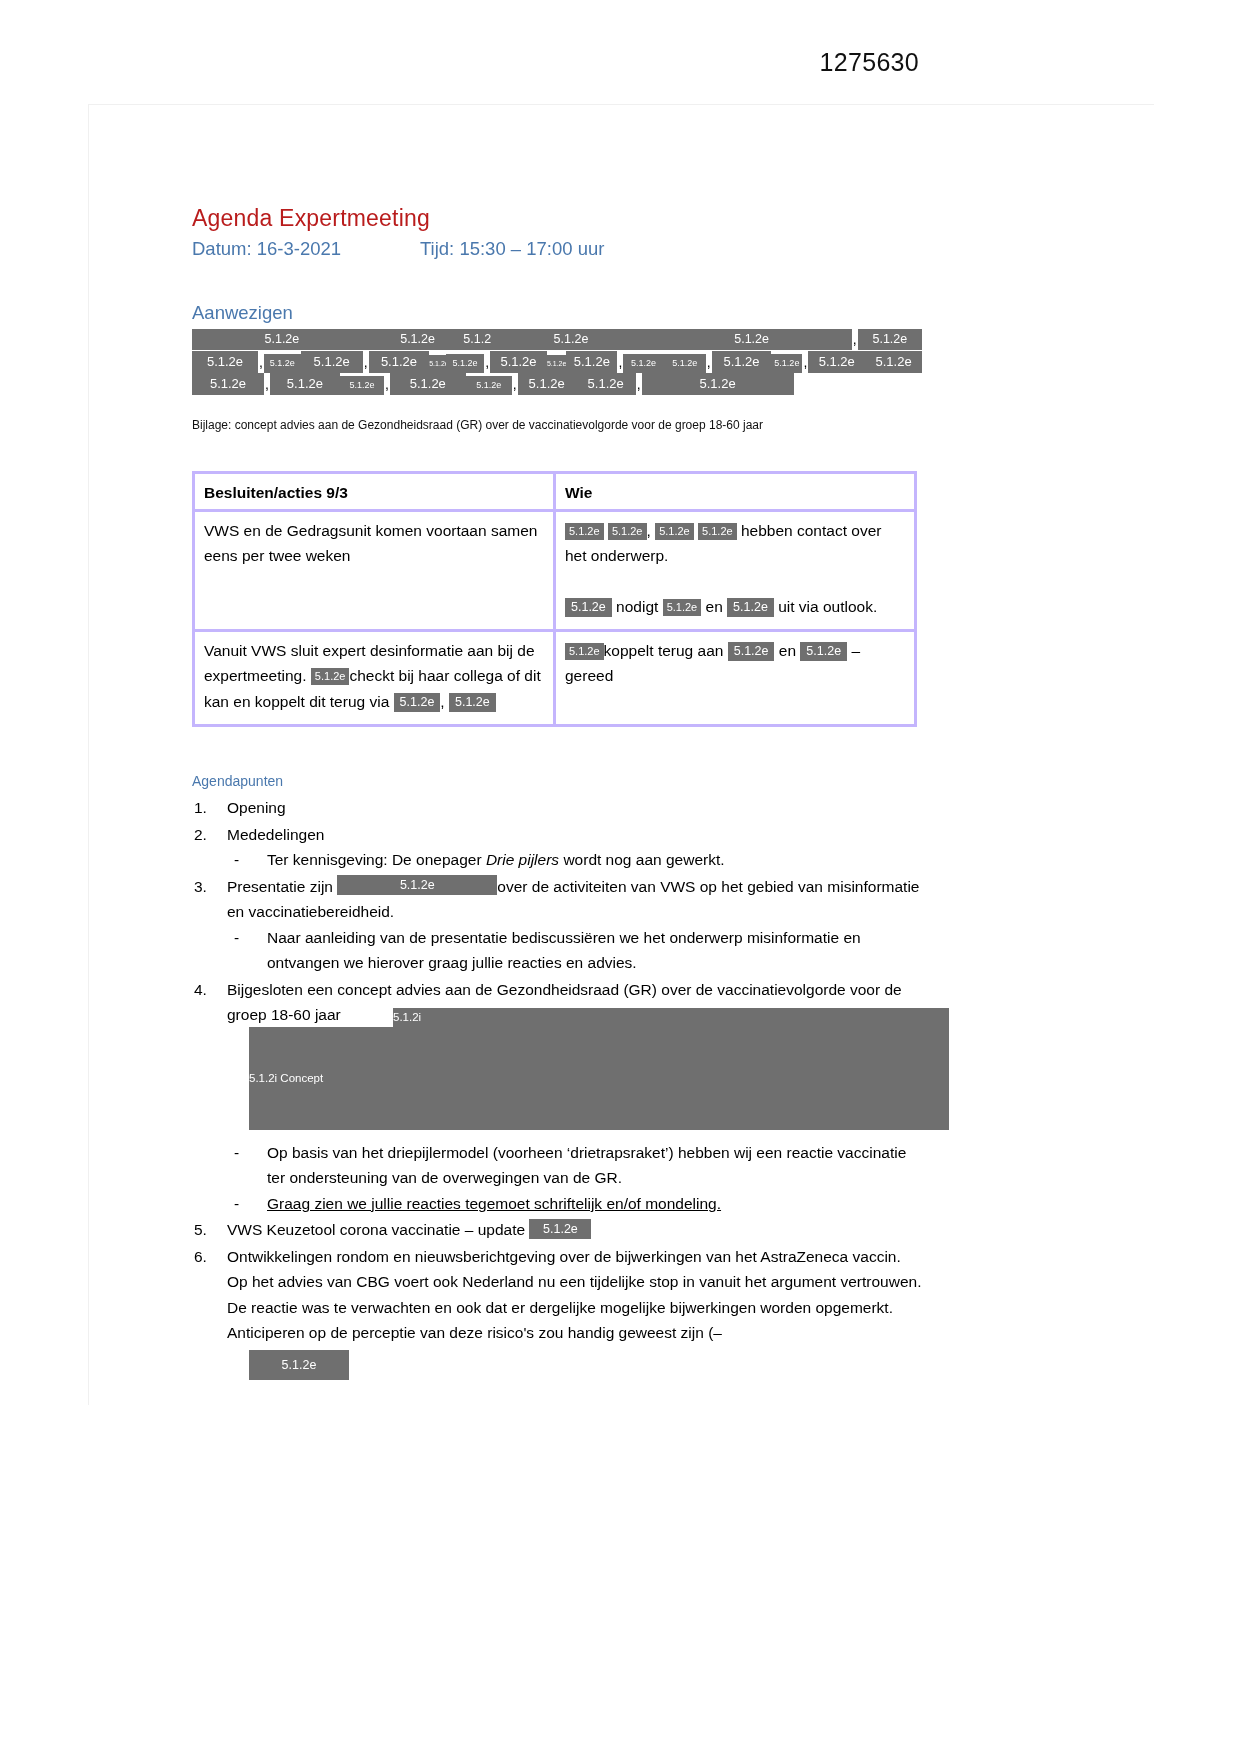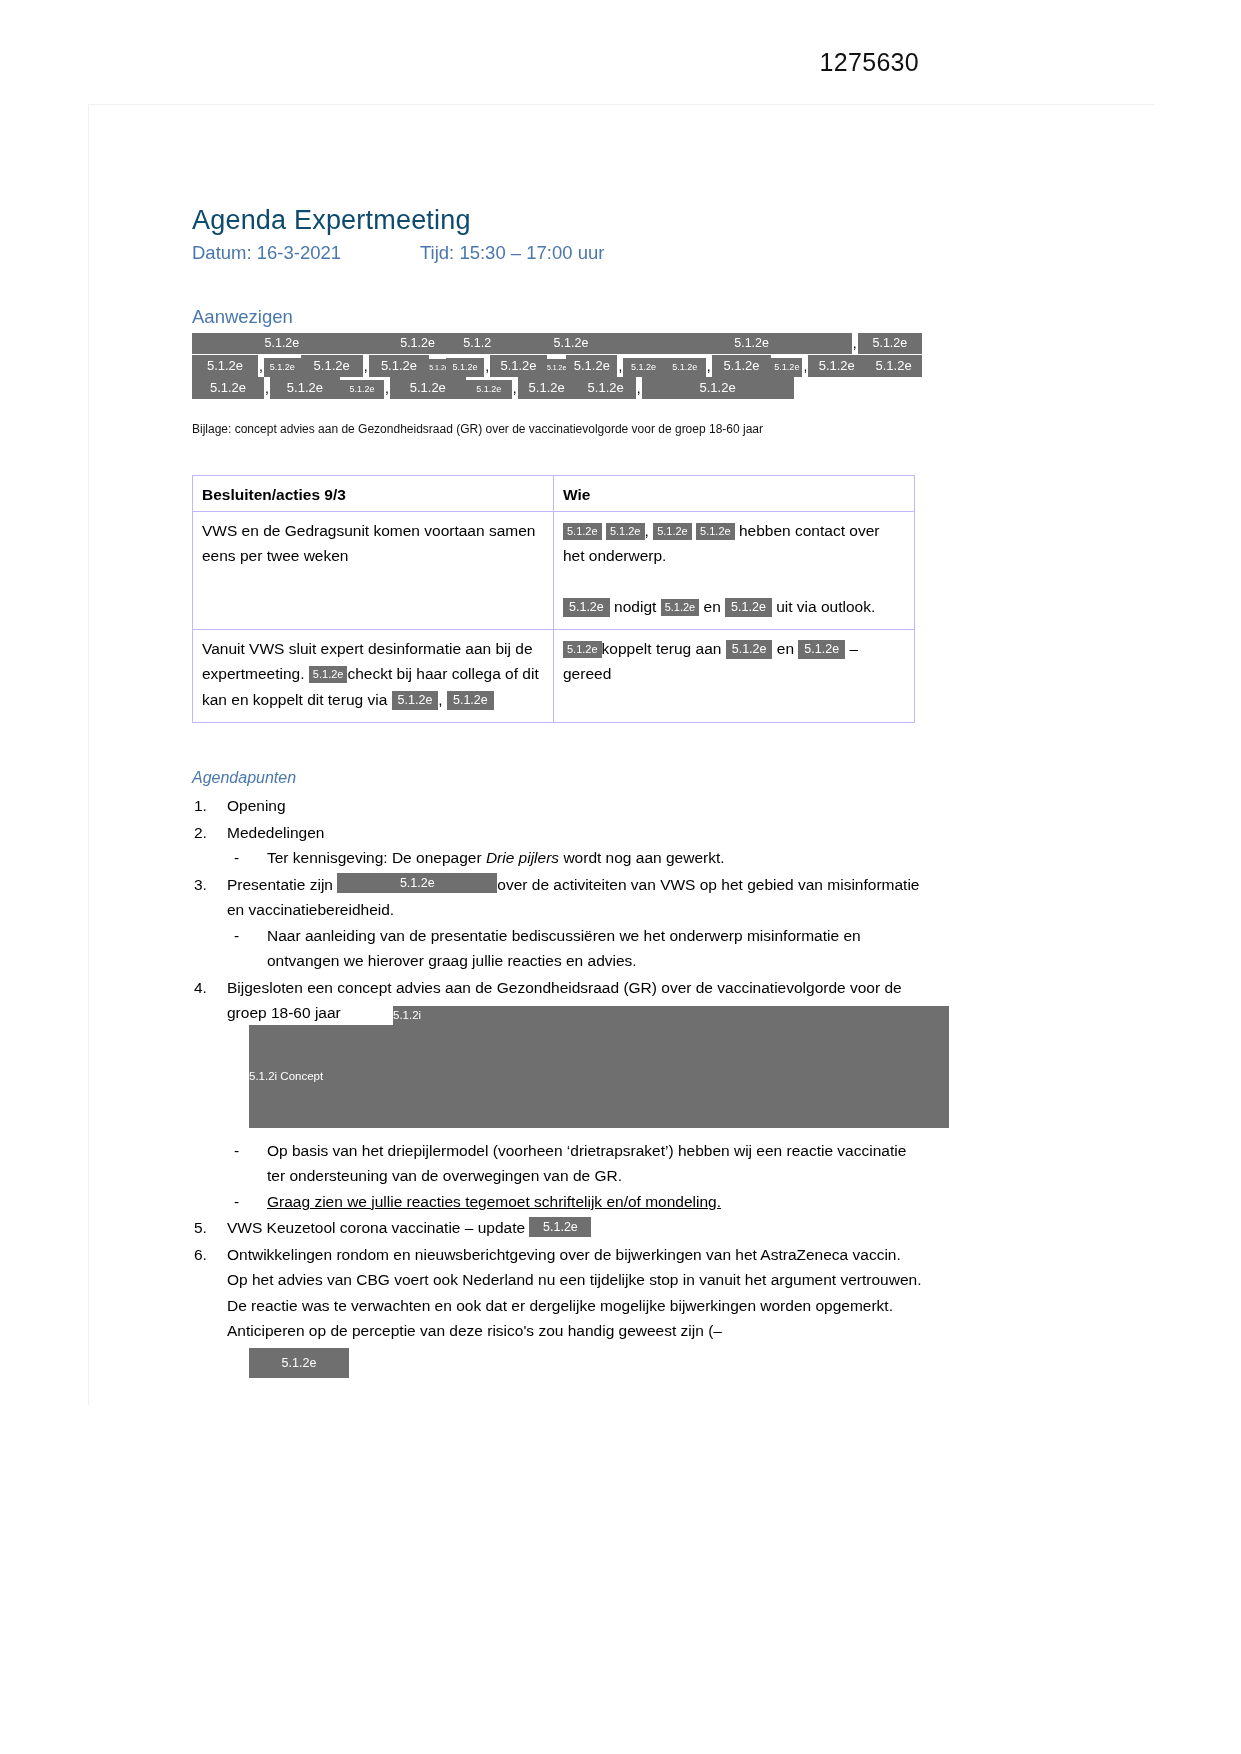--- a/index.html
+++ b/index.html
@@ -40,23 +40,23 @@
     letter-spacing: .3px;
     color: #111;
   }
   .content {
     position: absolute;
     left: 192px;
     top: 205px;
     width: 730px;
   }
   h1.title {
-    font-size: 27px;
+    font-size: 23px;
     font-weight: normal;
-    color: #0c4a6e;
+    color: #b91c1c;
     margin: 0 0 6px 0;
     letter-spacing: .2px;
   }
   .meta-line {
     font-size: 18.5px;
     color: #4a78ad;
     margin: 0 0 42px 0;
     display: flex;
   }
   .meta-line .datum { width: 228px; }
@@ -106,21 +106,21 @@
     color: #111;
   }
   
   table.actions {
     border-collapse: collapse;
     width: 722px;
     margin: 0 0 46px 0;
     table-layout: fixed;
   }
   table.actions td, table.actions th {
-    border: 1px solid #c4b5fd;
+    border: 3px solid #c4b5fd;
     vertical-align: top;
     padding: 6px 9px 10px 9px;
     font-size: 15.5px;
     line-height: 25px;
     text-align: left;
   }
   table.actions th { font-weight: bold; padding-bottom: 4px; }
   table.actions col.c1 { width: 361px; }
   table.actions col.c2 { width: 361px; }
   .cell-chip {
@@ -132,25 +132,24 @@
     height: 19px;
     padding: 0 6px;
     text-align: center;
     vertical-align: baseline;
     position: relative;
     top: -1px;
   }
   .cell-chip.sm { font-size: 11px; line-height: 17px; height: 17px; padding: 0 4px; }
   
   h2.agenda-head {
-    font-size: 16px;
+    font-size: 14px;
     font-weight: normal;
     color: #4a78ad;
     margin: 0 0 6px 0;
-    font-style: italic;
   }
   ol.agenda {
     list-style: none;
     margin: 0;
     padding: 0;
     font-size: 15.5px;
     line-height: 25.5px;
   }
   ol.agenda > li {
     position: relative;

